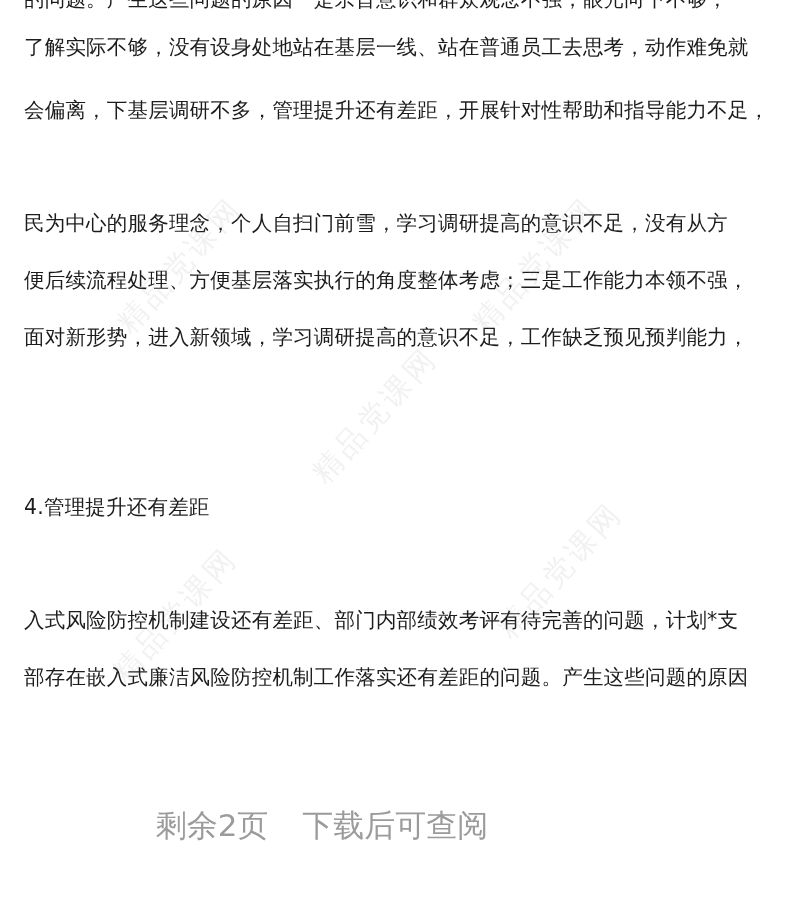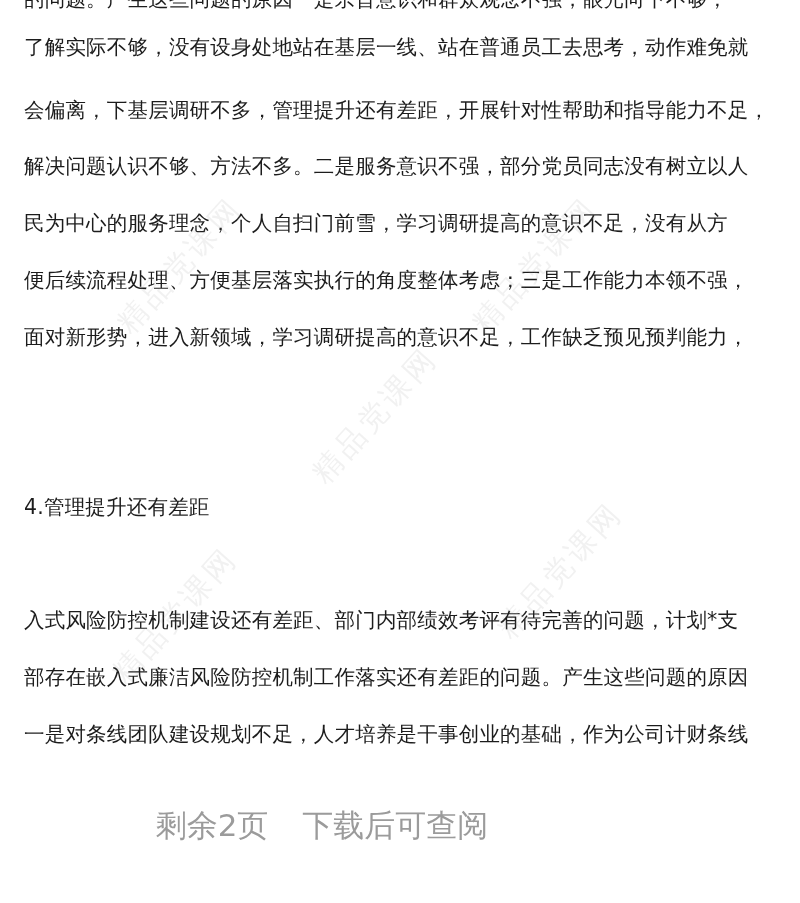--- a/index.html
+++ b/index.html
@@ -60,28 +60,26 @@
       margin-left: 34px;
     }
   </style>
 </head>
 <body>
 
 <div class="doc">
   <div class="line partial">的问题。产生这些问题的原因一是宗旨意识和群众观念不强，眼光向下不够，</div>
   <div class="line" style="top:35px">了解实际不够，没有设身处地站在基层一线、站在普通员工去思考，动作难免就</div>
   <div class="line" style="top:98px">会偏离，下基层调研不多，管理提升还有差距，开展针对性帮助和指导能力不足，</div>
-  <div class="line" style="top:154px">解决问题认识不够、方法不多。二是服务意识不强，部分党员同志没有树立以人</div>
   <div class="line" style="top:211px">民为中心的服务理念，个人自扫门前雪，学习调研提高的意识不足，没有从方</div>
   <div class="line" style="top:268px">便后续流程处理、方便基层落实执行的角度整体考虑；三是工作能力本领不强，</div>
   <div class="line" style="top:325px">面对新形势，进入新领域，学习调研提高的意识不足，工作缺乏预见预判能力，</div>
   <div class="line" style="top:495px">4.管理提升还有差距</div>
   <div class="line" style="top:608px">入式风险防控机制建设还有差距、部门内部绩效考评有待完善的问题，计划*支</div>
   <div class="line" style="top:665px">部存在嵌入式廉洁风险防控机制工作落实还有差距的问题。产生这些问题的原因</div>
-  <div class="line" style="top:722px">一是对条线团队建设规划不足，人才培养是干事创业的基础，作为公司计财条线</div>
 
   <div class="watermark" style="left:95px; top:245px">精品党课网</div>
   <div class="watermark" style="left:450px; top:245px">精品党课网</div>
   <div class="watermark" style="left:290px; top:395px">精品党课网</div>
   <div class="watermark" style="left:90px; top:595px">精品党课网</div>
   <div class="watermark" style="left:475px; top:550px">精品党课网</div>
 </div>
 
 <div class="footer">
   <span>剩余2页</span><span>下载后可查阅</span>

